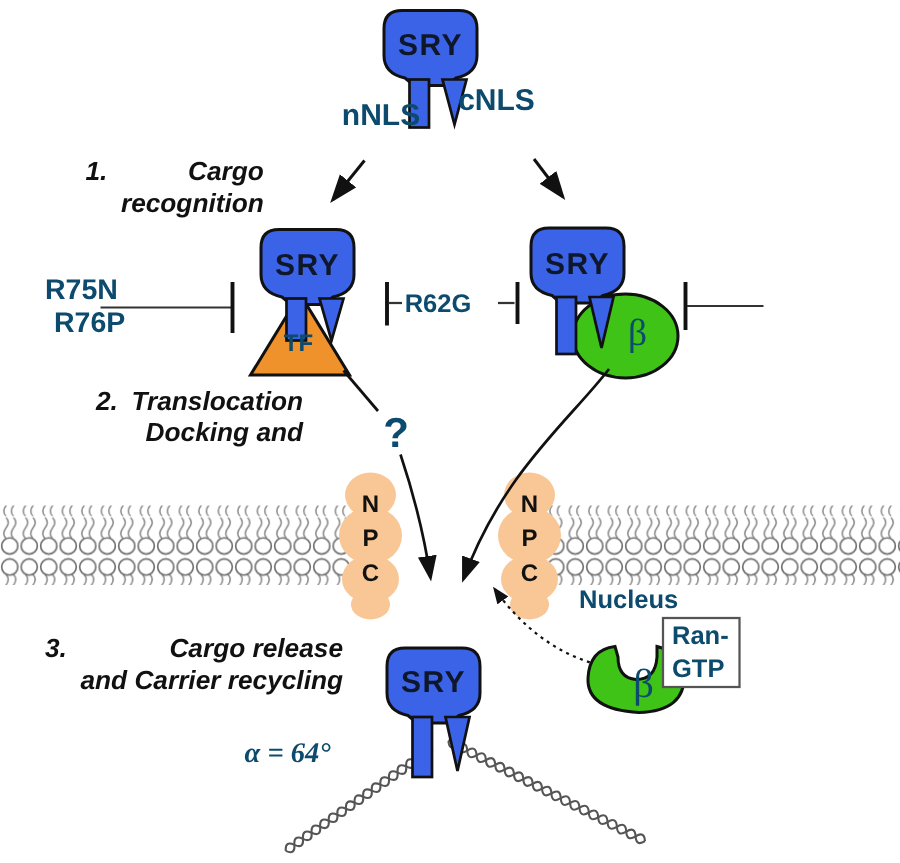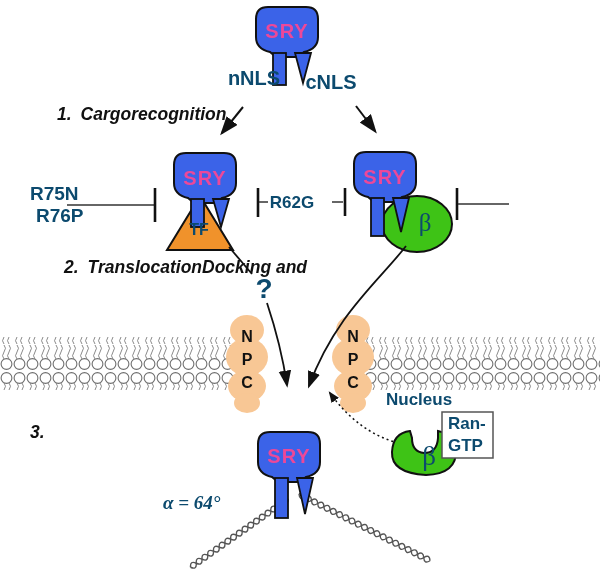--- a/index.html
+++ b/index.html
@@ -1,27 +1,27 @@
 <!DOCTYPE html>
 <html><head>
 <meta charset="utf-8">
 <style>
   html,body{margin:0;padding:0;background:#fff;}
   .stage{position:relative;width:600px;height:575px;background:#fff;overflow:hidden;
          font-family:"Liberation Sans",sans-serif;}
   .stage svg{position:absolute;left:0;top:0;}
   .lbl{position:absolute;font-weight:bold;color:#0c4a6e;white-space:nowrap;}
   .ctr{transform:translate(-50%,-50%);}
-  .sry-label{color:#ec4899;font-size:20px;letter-spacing:1px;}
+  .sry-label{color:#0f172a;font-size:20px;letter-spacing:1px;}
   .nls{font-size:20px;}
   .mut{font-size:19px;}
   .mut-sm{font-size:17px;}
   .step{position:absolute;display:flex;gap:9px;font-style:italic;font-weight:bold;
         font-size:17.5px;color:#111;line-height:21px;}
-  .step .lines{display:flex;flex-direction:row;align-items:flex-end;}
+  .step .lines{display:flex;flex-direction:column;align-items:flex-end;}
   .comp{font-size:17px;}
   .npc-col{position:absolute;display:flex;flex-direction:column;align-items:center;
            font-weight:bold;font-size:16px;line-height:23px;color:#111;transform:translateX(-50%);}
   .beta{font-family:"Liberation Serif",serif;font-weight:normal;font-size:25px;}
   .beta-big{font-size:27px;}
   .question{font-size:28px;}
   .rangtp{font-size:17px;line-height:22px;}
   .angle{font-family:"Liberation Serif",serif;font-weight:600;font-size:19px;font-style:italic;}
 </style>
 </head>
@@ -119,21 +119,21 @@
 
     <g transform="translate(254,5)">
       <use href="#sry-body" stroke="#111" stroke-width="2" fill="#3b63e8"></use>
       <rect x="19" y="48" width="13" height="32" stroke="#111" stroke-width="1.8" fill="#3b63e8"></rect>
       <path d="M41 48 L57 48 L49 78 Z" stroke="#111" stroke-width="1.8" fill="#3b63e8"></path>
     </g>
   </svg>
 
   <div class="lbl sry-label ctr" style="left:287px;top:31px;">SRY</div>
   <div class="lbl nls ctr" style="left:254px;top:78px;">nNLS</div>
-  <div class="lbl nls ctr" style="left:331px;top:82px;">cNLS</div>
+  <div class="lbl nls ctr" style="left:331px;top:68px;">cNLS</div>
 
   <div class="step" style="left:57px;top:104px;">
     <span>1.</span>
     <span class="lines">
       <span>Cargo</span>
       <span>recognition</span>
     </span>
   </div>
 
   <div class="lbl mut" style="left:4px;top:183px;margin-left:26px;">R75N</div>
@@ -163,20 +163,24 @@
     <span>C</span>
   </div>
   <div class="npc-col" style="left:353px;top:325px;">
     <span>N</span>
     <span>P</span>
     <span>C</span>
   </div>
 
   <div class="step" style="left:30px;top:422px;">
     <span>3.</span>
+    <span class="lines">
+      <span>Cargo release</span>
+      <span>and Carrier recycling</span>
+    </span>
   </div>
 
   <div class="lbl rangtp" style="left:448px;top:413px;">
     <div>Ran-</div>
     <div>GTP</div>
   </div>
   <div class="lbl beta beta-big ctr" style="left:429px;top:456px;">β</div>
 
   <div class="lbl angle" style="left:163px;top:492px;">α = 64°</div>
   <div class="lbl sry-label ctr" style="left:289px;top:456px;">SRY</div>

